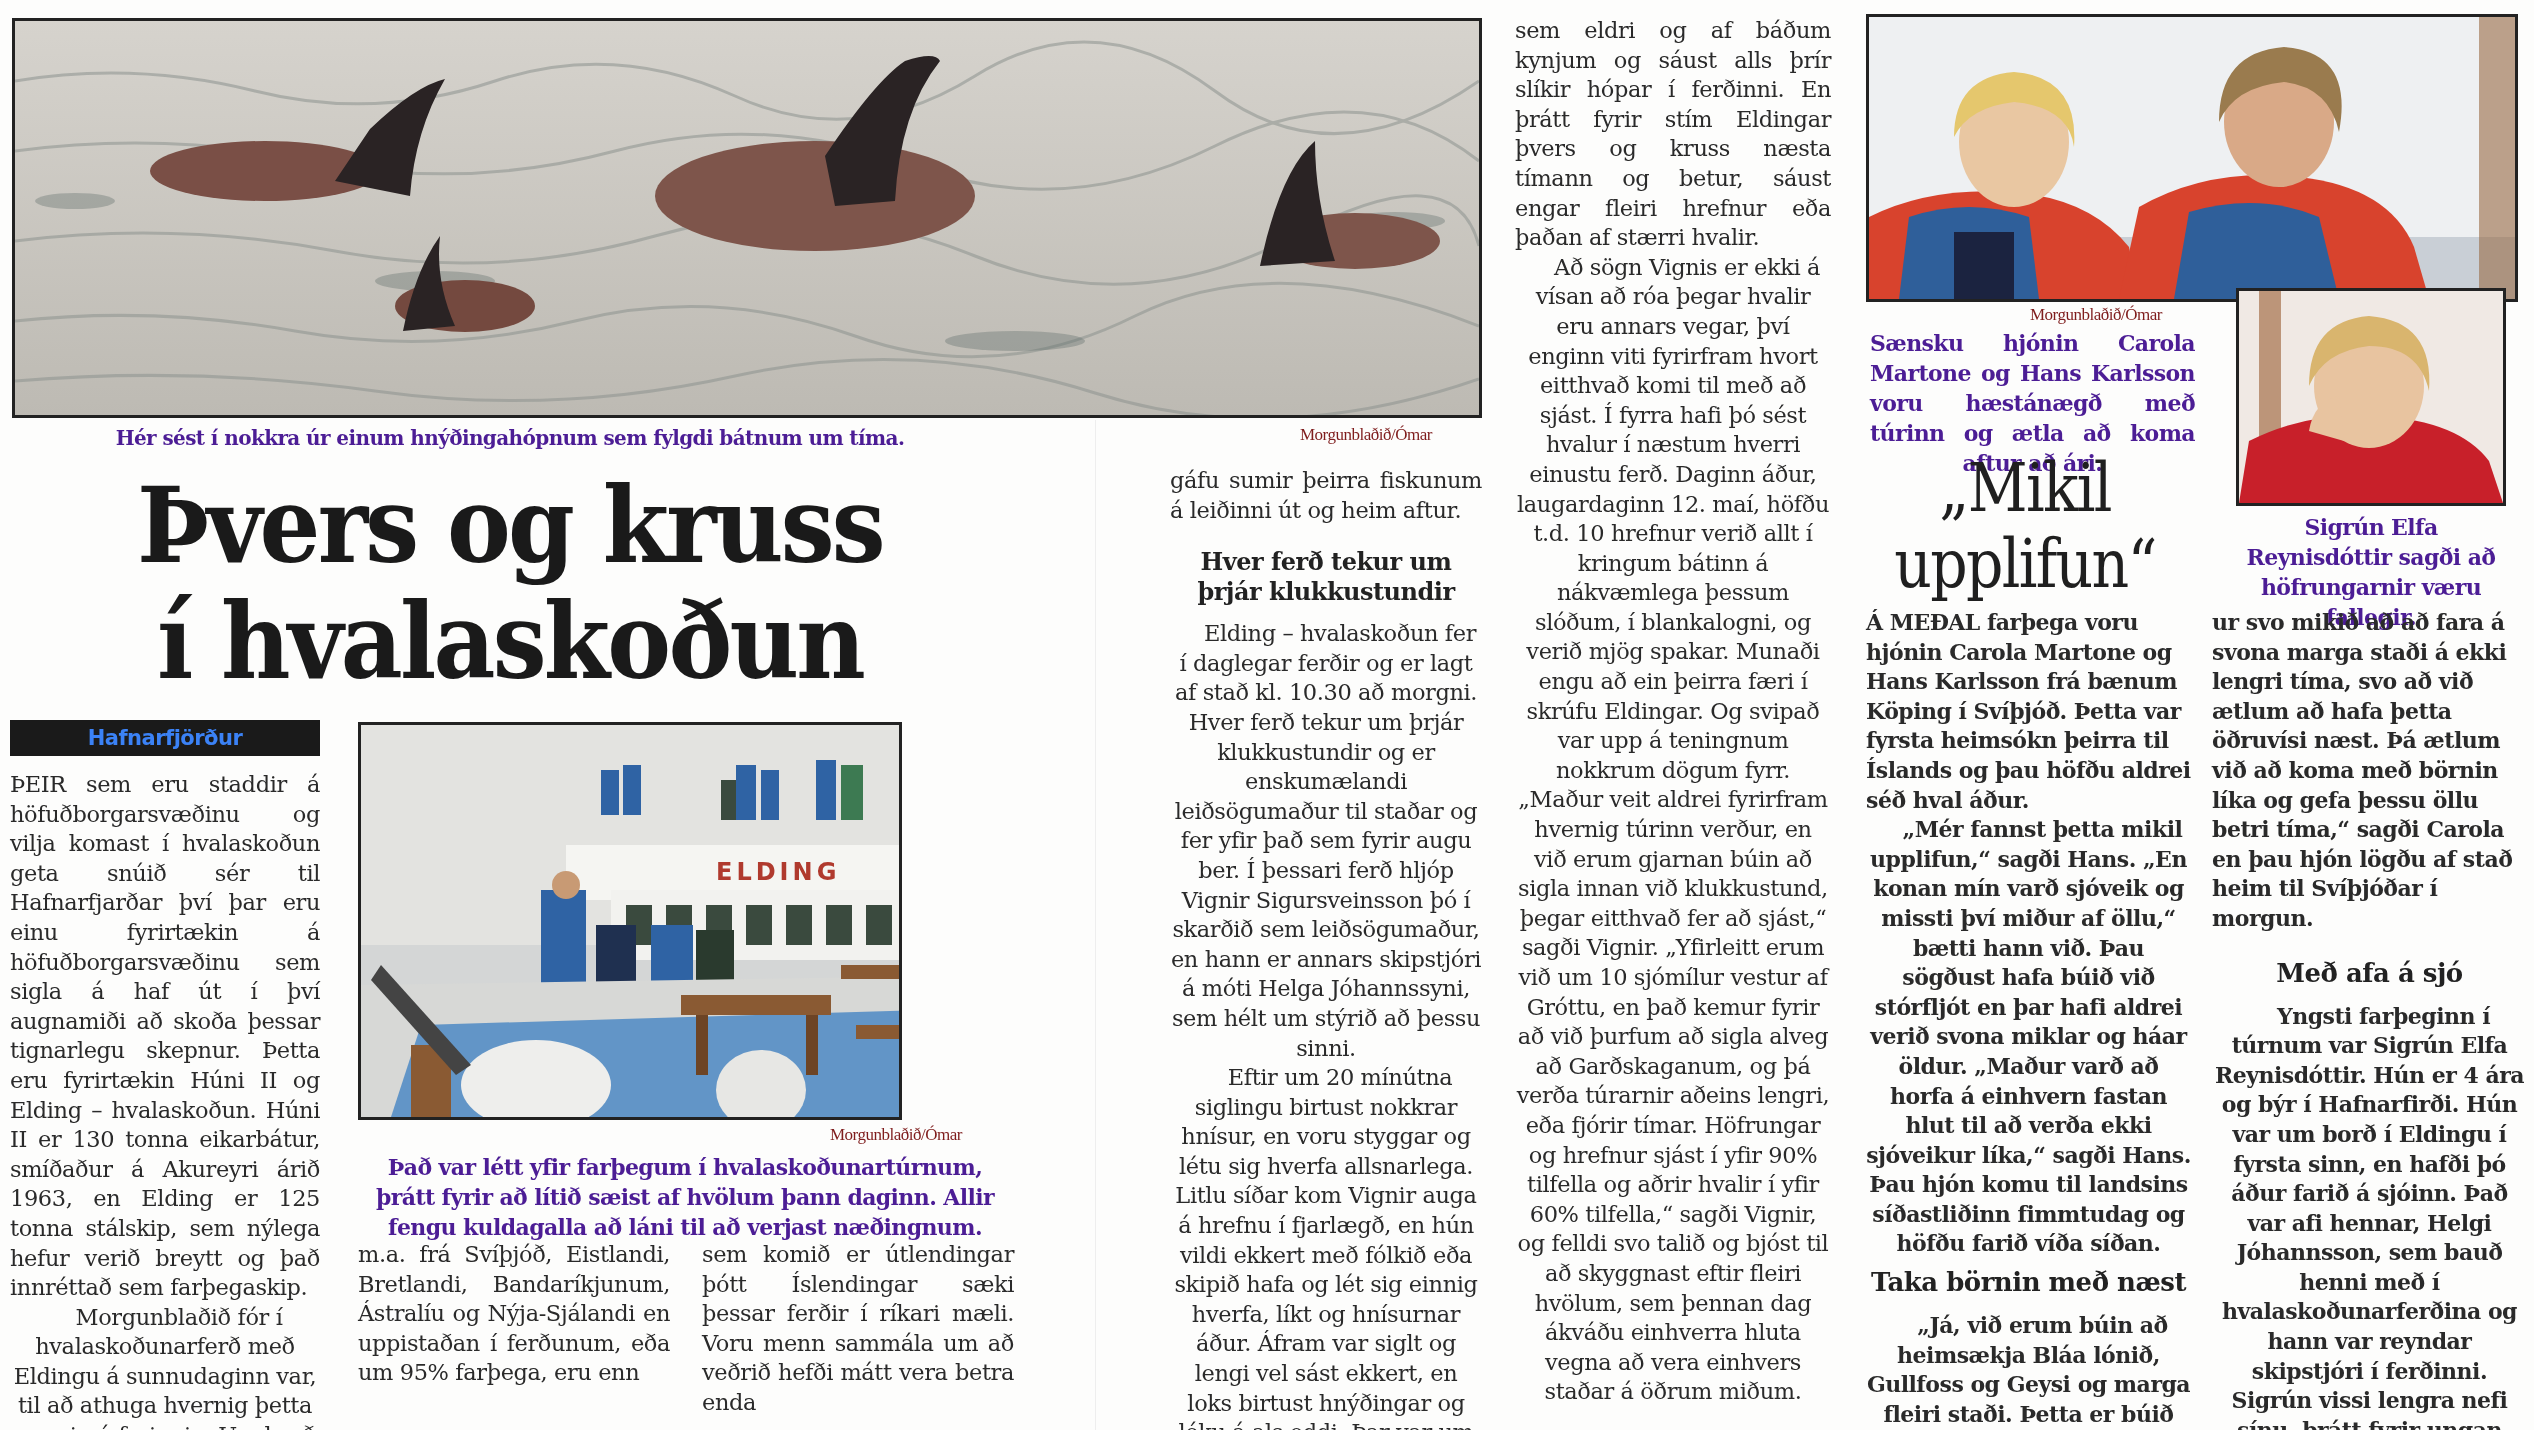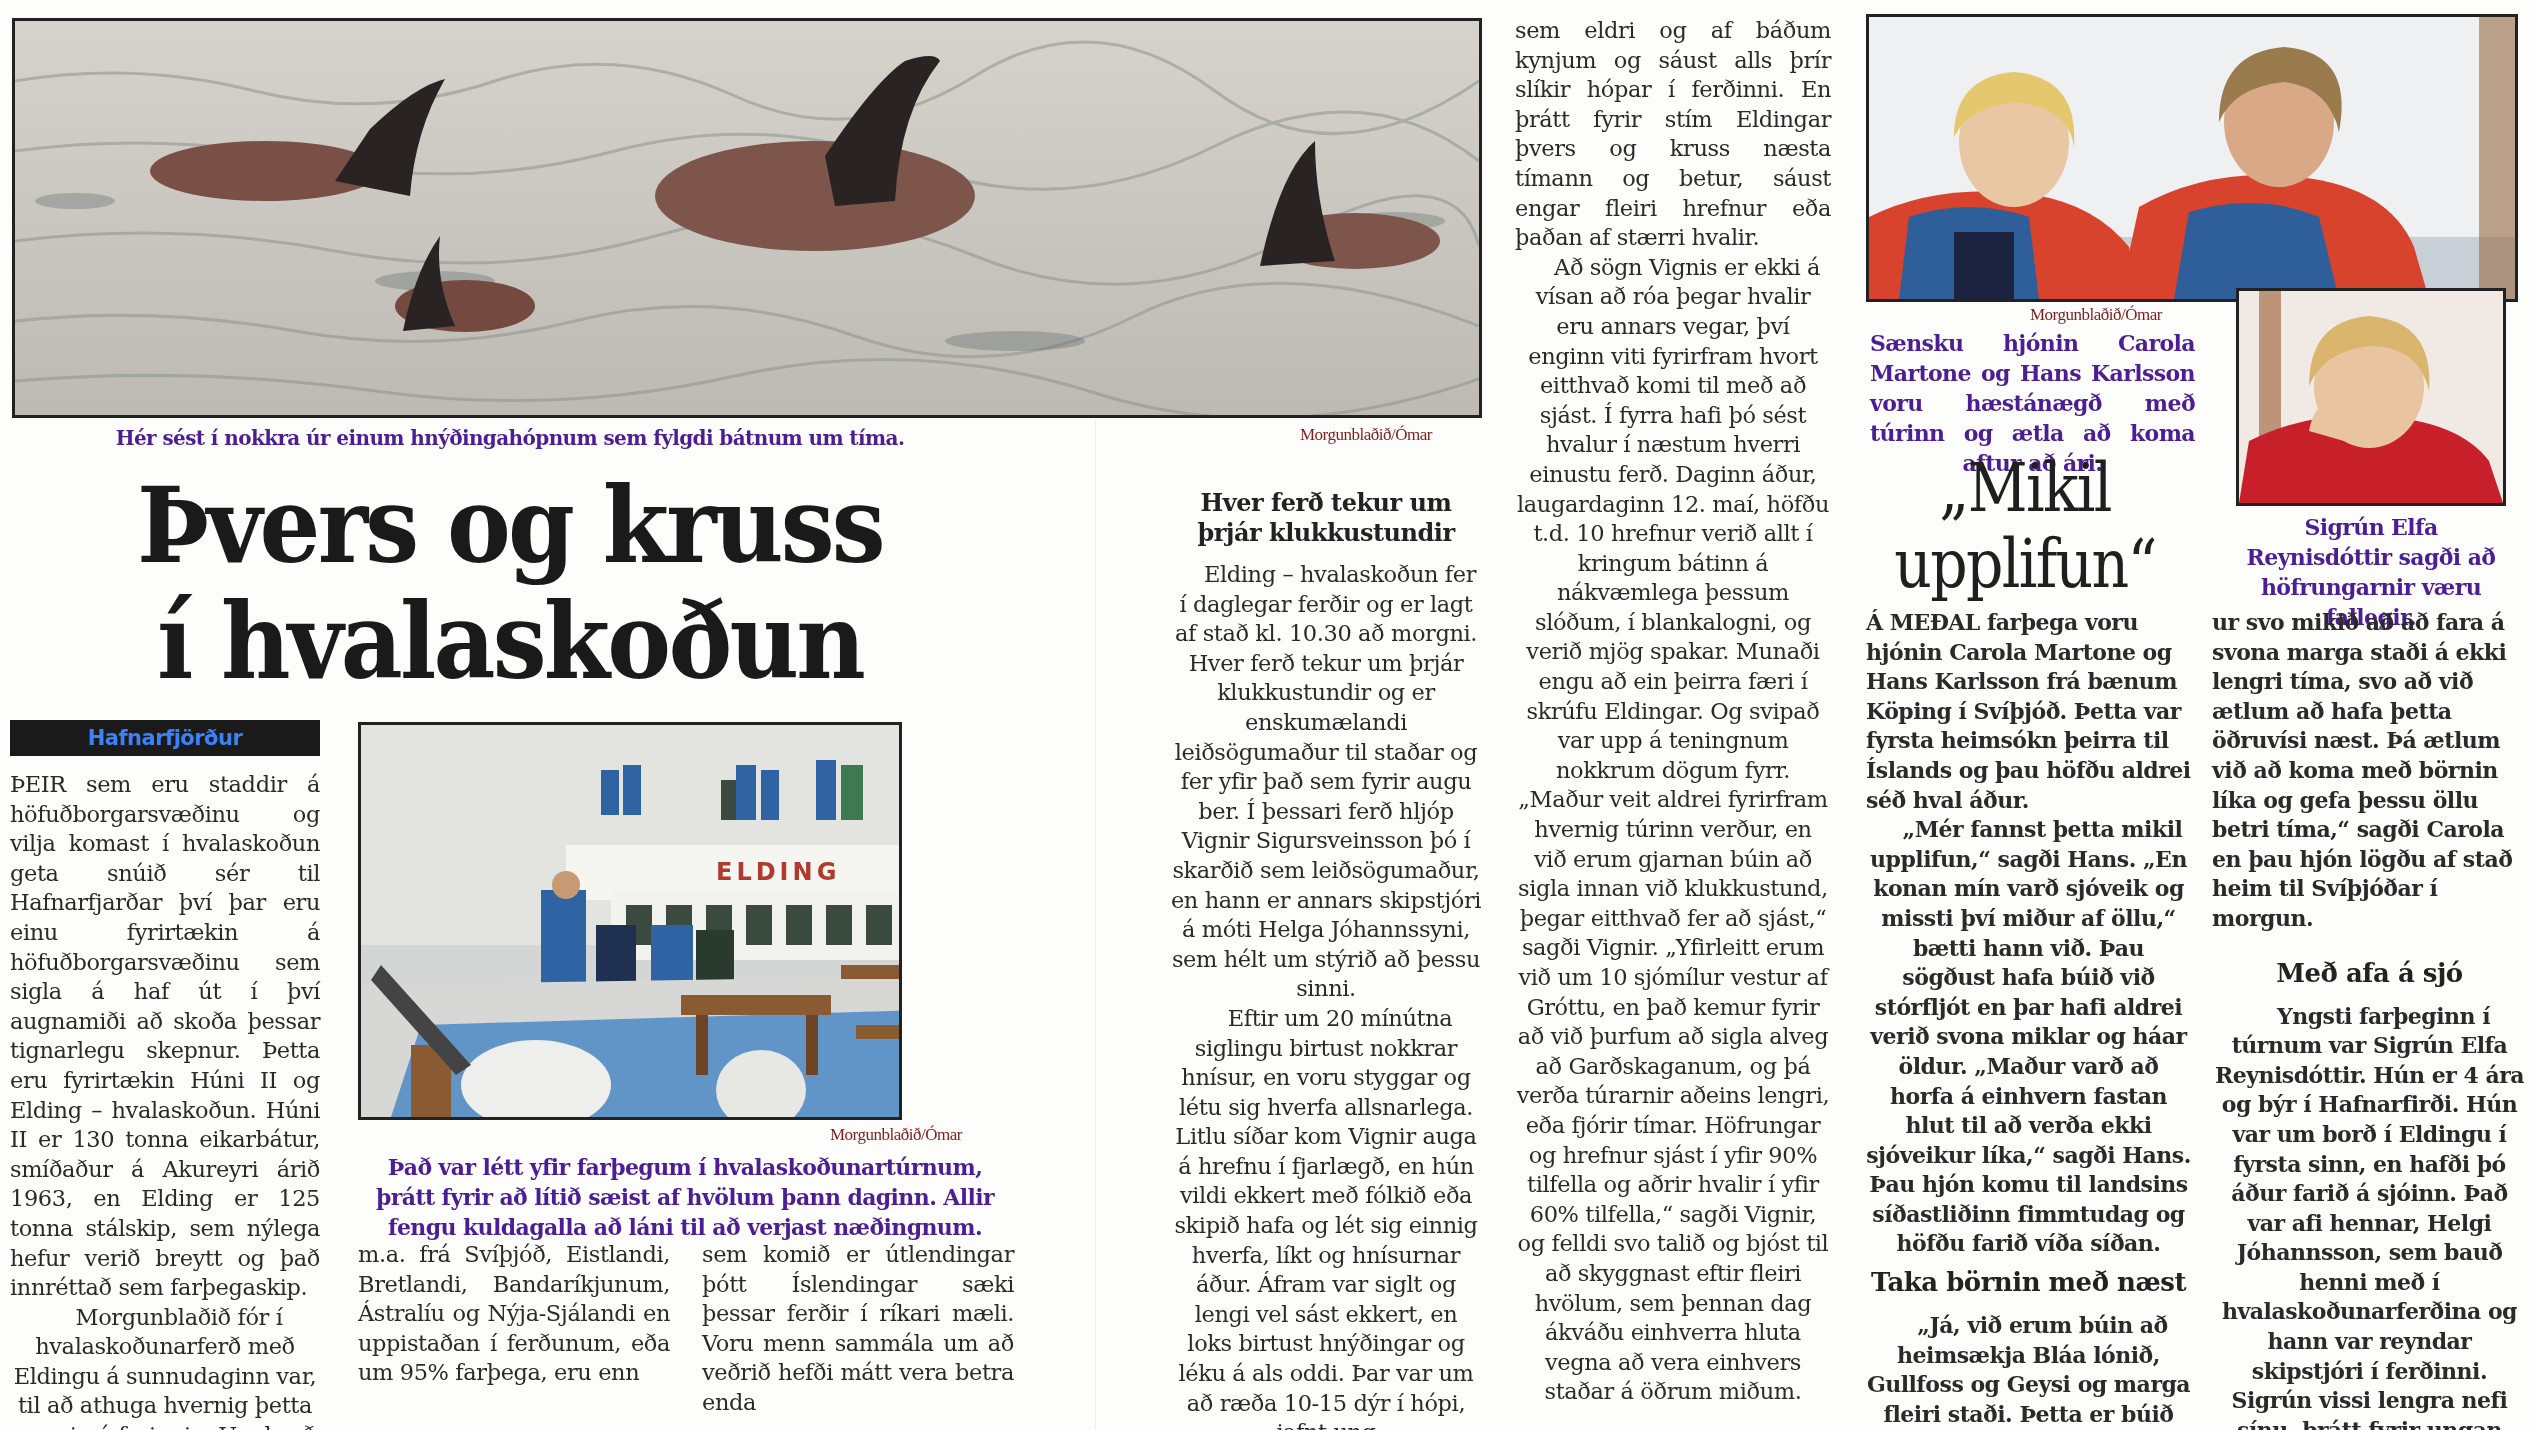--- a/index.html
+++ b/index.html
@@ -159,20 +159,21 @@
 <div class="col" style="left:358px;top:1240px;width:312px;">
   <p>m.a. frá Svíþjóð, Eistlandi, Bretlandi, Bandaríkjunum, Ástralíu og Nýja-Sjálandi en uppistaðan í ferðunum, eða um 95% farþega, eru enn</p>
 </div>
 <div class="col" style="left:702px;top:1240px;width:312px;">
   <p>sem komið er útlendingar þótt Íslendingar sæki þessar ferðir í ríkari mæli. Voru menn sammála um að veðrið hefði mátt vera betra enda</p>
 </div>
 
 <div class="rule" style="left:1095px;top:420px;height:1010px;background:#eee;"></div>
 
 <div class="col" style="left:1170px;top:466px;width:312px;">
+  <p>gáfu sumir þeirra fiskunum á leiðinni út og heim aftur.</p>
   <div class="subhead" style="margin:22px 20px 12px 20px;">Hver ferð tekur um þrjár klukkustundir</div>
   <p class="ind">Elding – hvalaskoðun fer í daglegar ferðir og er lagt af stað kl. 10.30 að morgni. Hver ferð tekur um þrjár klukkustundir og er enskumælandi leiðsögumaður til staðar og fer yfir það sem fyrir augu ber. Í þessari ferð hljóp Vignir Sigursveinsson þó í skarðið sem leiðsögumaður, en hann er annars skipstjóri á móti Helga Jóhannssyni, sem hélt um stýrið að þessu sinni.</p>
   <p class="ind">Eftir um 20 mínútna siglingu birtust nokkrar hnísur, en voru styggar og létu sig hverfa allsnarlega. Litlu síðar kom Vignir auga á hrefnu í fjarlægð, en hún vildi ekkert með fólkið eða skipið hafa og lét sig einnig hverfa, líkt og hnísurnar áður. Áfram var siglt og lengi vel sást ekkert, en loks birtust hnýðingar og léku á als oddi. Þar var um að ræða 10-15 dýr í hópi, jafnt ung</p>
 </div>
 
 <div class="col" style="left:1515px;top:16px;width:316px;">
   <p>sem eldri og af báðum kynjum og sáust alls þrír slíkir hópar í ferðinni. En þrátt fyrir stím Eldingar þvers og kruss næsta tímann og betur, sáust engar fleiri hrefnur eða þaðan af stærri hvalir.</p>
   <p class="ind">Að sögn Vignis er ekki á vísan að róa þegar hvalir eru annars vegar, því enginn viti fyrirfram hvort eitthvað komi til með að sjást. Í fyrra hafi þó sést hvalur í næstum hverri einustu ferð. Daginn áður, laugardaginn 12. maí, höfðu t.d. 10 hrefnur verið allt í kringum bátinn á nákvæmlega þessum slóðum, í blankalogni, og verið mjög spakar. Munaði engu að ein þeirra færi í skrúfu Eldingar. Og svipað var upp á teningnum nokkrum dögum fyrr. „Maður veit aldrei fyrirfram hvernig túrinn verður, en við erum gjarnan búin að sigla innan við klukkustund, þegar eitthvað fer að sjást,“ sagði Vignir. „Yfirleitt erum við um 10 sjómílur vestur af Gróttu, en það kemur fyrir að við þurfum að sigla alveg að Garðskaganum, og þá verða túrarnir aðeins lengri, eða fjórir tímar. Höfrungar og hrefnur sjást í yfir 90% tilfella og aðrir hvalir í yfir 60% tilfella,“ sagði Vignir, og felldi svo talið og bjóst til að skyggnast eftir fleiri hvölum, sem þennan dag ákváðu einhverra hluta vegna að vera einhvers staðar á öðrum miðum.</p>
 
 </div>

